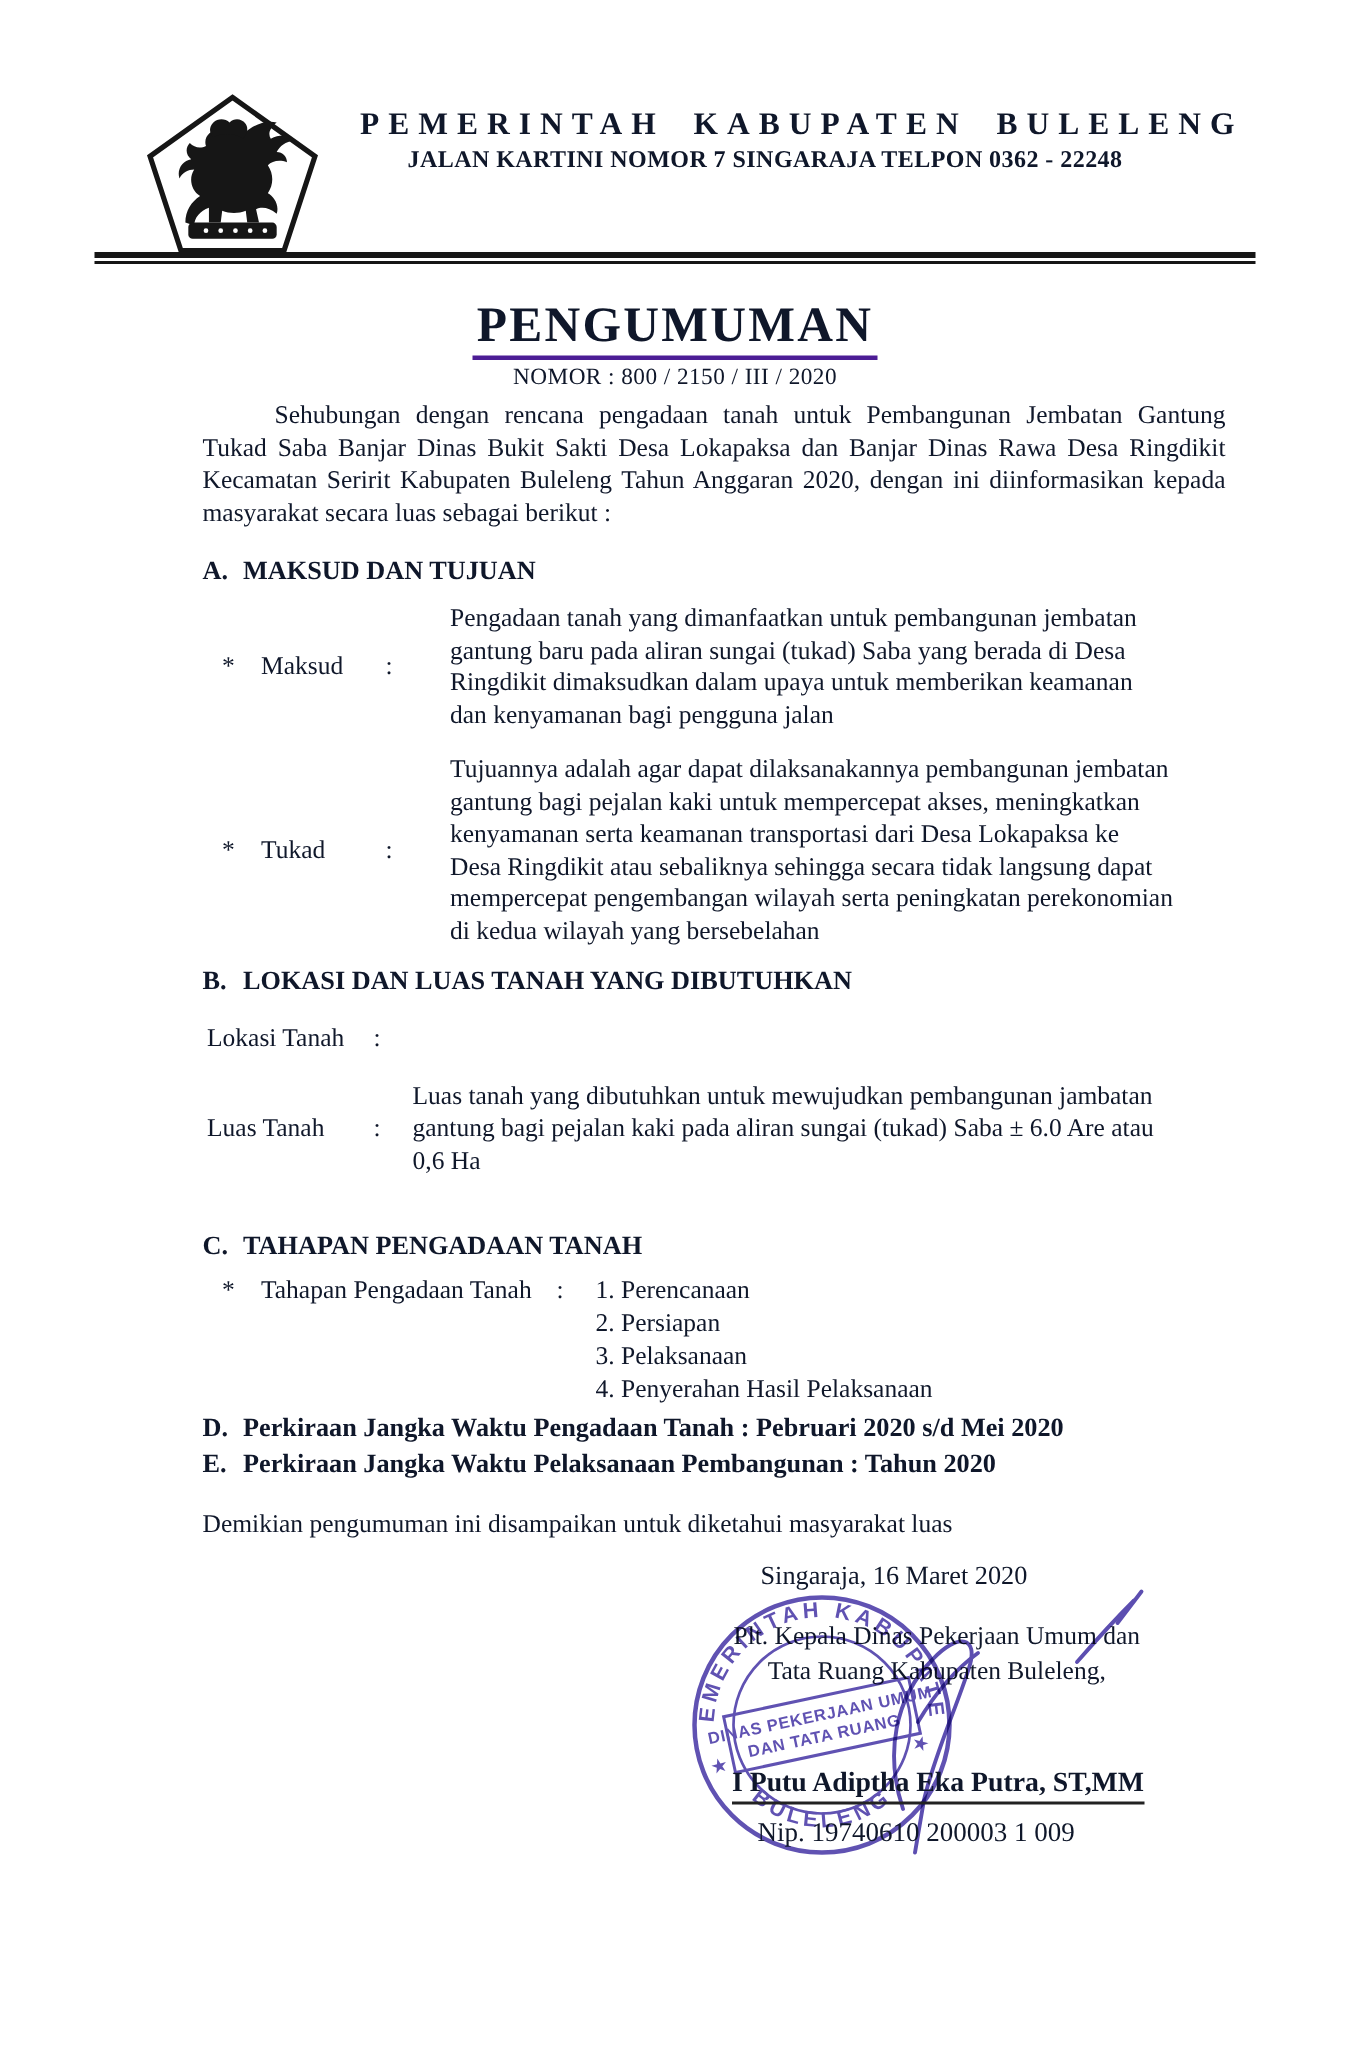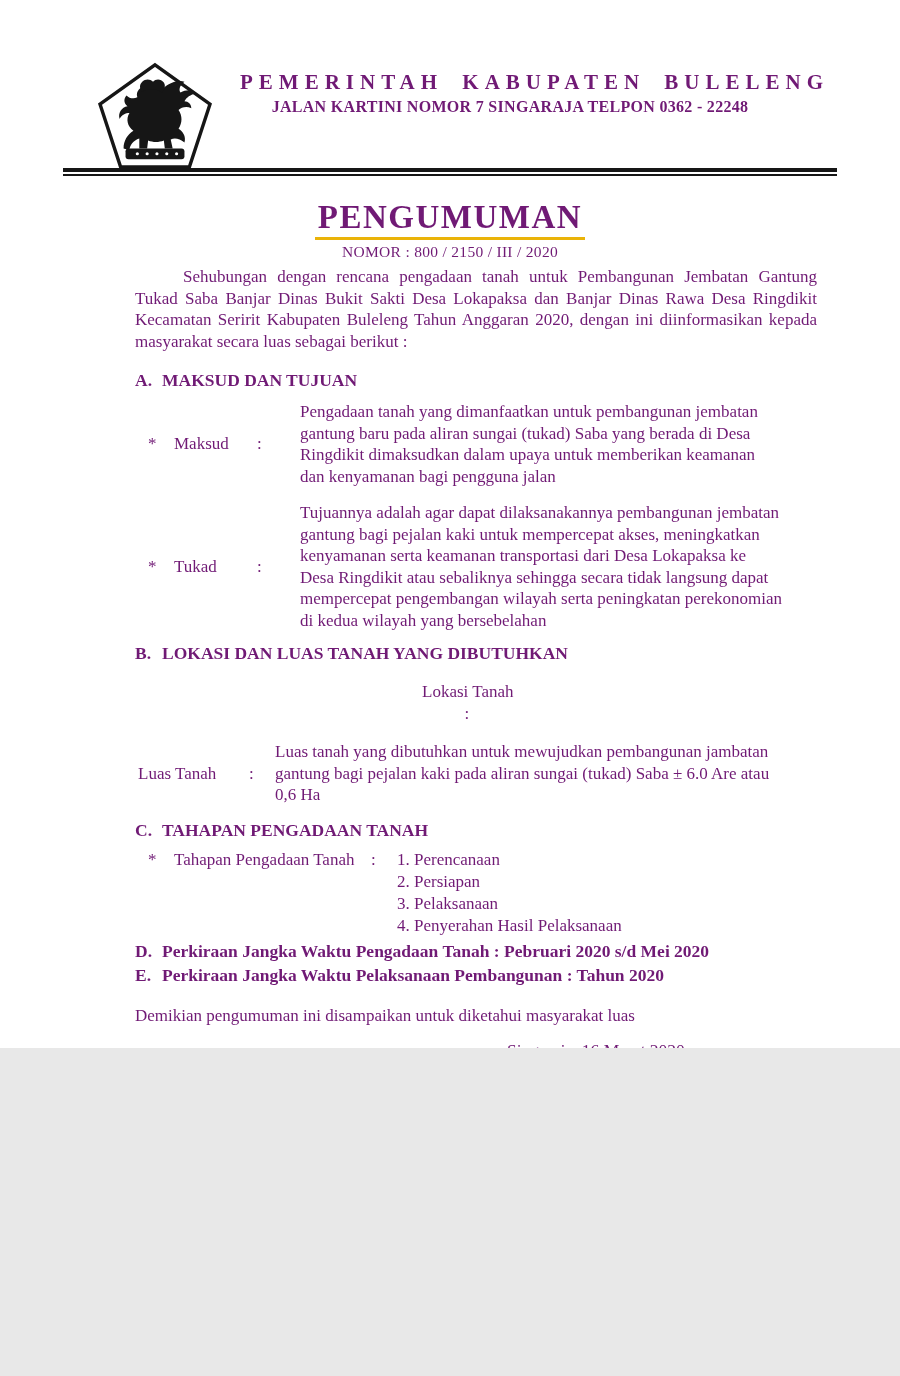--- a/index.html
+++ b/index.html
@@ -1,51 +1,51 @@
 <!DOCTYPE html>
 <html><head>
 <meta charset="utf-8">
 <style>
   html,body{margin:0;padding:0;background:#e8e8e8;}
   .page{
-    position:relative;width:900px;height:1048px;margin:0 auto;background:#ffffff;
-    font-family:"Liberation Serif","DejaVu Serif",serif;color:#701a75;overflow:hidden;
+    position:relative;width:900px;height:1376px;margin:0 auto;background:#ffffff;
+    font-family:"Liberation Serif","DejaVu Serif",serif;color:#0f172a;overflow:hidden;
   }
   
   .emblem{position:absolute;left:96px;top:62px;width:118px;height:108px;}
   .hdr{position:absolute;left:240px;top:70px;width:540px;text-align:center;}
   .hdr-line1{font-size:21px;font-weight:bold;letter-spacing:6px;word-spacing:8px;white-space:nowrap;}
   .hdr-line2{font-size:29px;font-weight:bold;margin-top:3px;white-space:nowrap;letter-spacing:-0.5px;}
   .hdr-line3{font-size:16px;font-weight:bold;margin-top:3px;letter-spacing:0.3px;white-space:nowrap;}
   .rule{position:absolute;left:63px;top:168px;width:774px;height:2px;
         border-top:4px solid #161616;border-bottom:2px solid #161616;}
   
   .title-wrap{position:absolute;left:0;top:199px;width:900px;text-align:center;}
   .doc-title{display:inline-block;font-size:33px;font-weight:bold;letter-spacing:1.5px;
-             border-bottom:3px solid #eab308;padding:0 3px 1px;}
+             border-bottom:3px solid #4c1d95;padding:0 3px 1px;}
   .doc-number{font-size:15.5px;margin-top:3px;letter-spacing:0.3px;}
   
   .intro{position:absolute;left:135px;top:266px;width:682px;font-size:17px;line-height:21.5px;
          text-align:justify;text-indent:48px;}
   .sec-head{font-size:17.5px;font-weight:bold;display:flex;}
   .sec-head .letter{width:27px;}
   .section{position:absolute;left:135px;width:682px;}
   .secA{top:370px;} .secB{top:643px;} .secC{top:820px;}
   .defrow{display:flex;align-items:center;font-size:17px;line-height:21.5px;}
   .defrow .bullet{width:26px;text-align:left;}
   .defrow .dlabel{width:83px;}
   .defrow .dcolon{width:43px;}
   .defrow .dtext{width:482px;}
   .rowA1{margin-left:13px;margin-top:10px;}
   .rowA2{margin-left:13px;margin-top:15px;}
   .brow{display:flex;align-items:center;font-size:17px;line-height:21.5px;margin-left:3px;}
   .brow .dlabel{width:111px;}
   .brow .dcolon{width:26px;}
   .brow .dtext{width:508px;}
-  .rowB1{margin-top:17px;flex-direction:column;} .rowB2{margin-top:17px;}
+  .rowB1{margin-top:17px;} .rowB2{margin-top:17px;}
   .crow{display:flex;align-items:flex-start;font-size:17px;line-height:22px;margin-left:13px;margin-top:8px;}
   .crow .bullet{width:26px;}
   .crow .dlabel{width:197px;}
   .crow .dcolon{width:26px;}
   .steps div{line-height:22px;}
   .de-block{position:absolute;left:135px;top:939px;font-size:17.5px;font-weight:bold;line-height:24px;}
   .de-line{display:flex;}
   .de-line .letter{width:27px;}
   .closing{position:absolute;left:135px;top:1006px;font-size:17px;}
   

